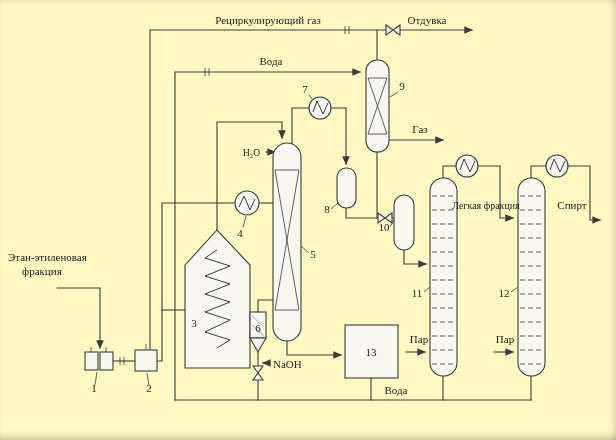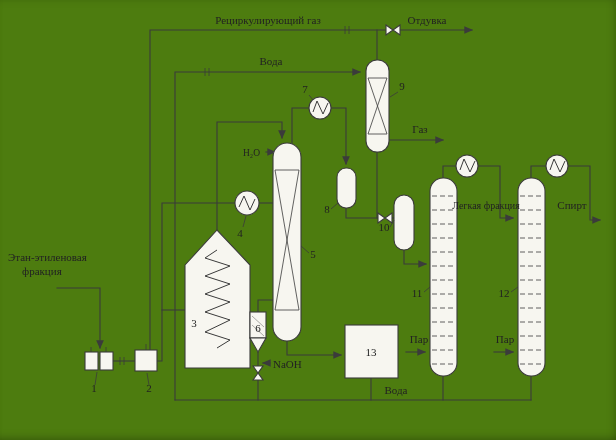--- a/index.html
+++ b/index.html
@@ -1,17 +1,17 @@
 <!DOCTYPE html>
 <html><head>
 <meta charset="utf-8">
 <style>
   html,body{margin:0;padding:0;background:#c9c8c2;}
   .page{
-    position:relative;width:616px;height:440px;background:#4d7c0f;
+    position:relative;width:616px;height:440px;background:#fef9c3;
     box-shadow:inset 0 -8px 10px -7px rgba(0,0,0,.30), inset -8px 0 10px -7px rgba(0,0,0,.18),
                inset 0 6px 8px -6px rgba(0,0,0,.12);
     font-family:"Liberation Serif","DejaVu Serif",serif;
     overflow:hidden;
   }
   svg{display:block}
   .pipe{stroke:#3b3b3b;stroke-width:1.1;fill:none;stroke-linecap:square}
   .thin{stroke:#3b3b3b;stroke-width:.8;fill:none}
   .eq{stroke:#3b3b3b;stroke-width:1.1;fill:#f7f6f0}
   .coil{stroke:#3b3b3b;stroke-width:1;fill:none}

